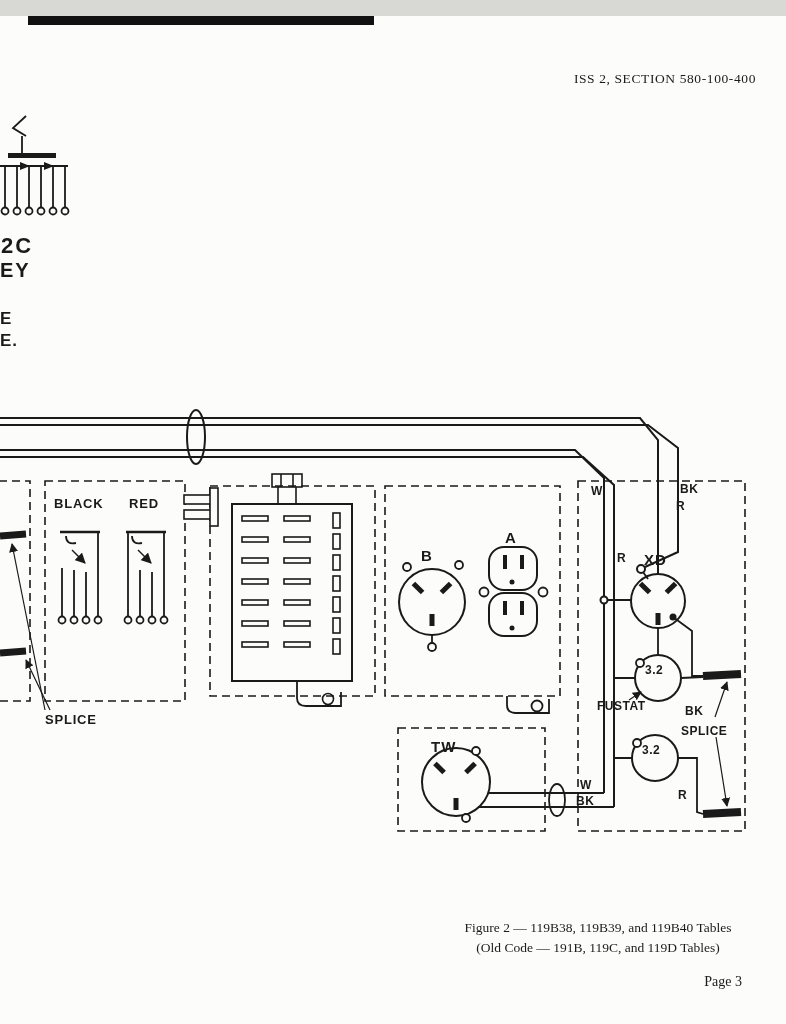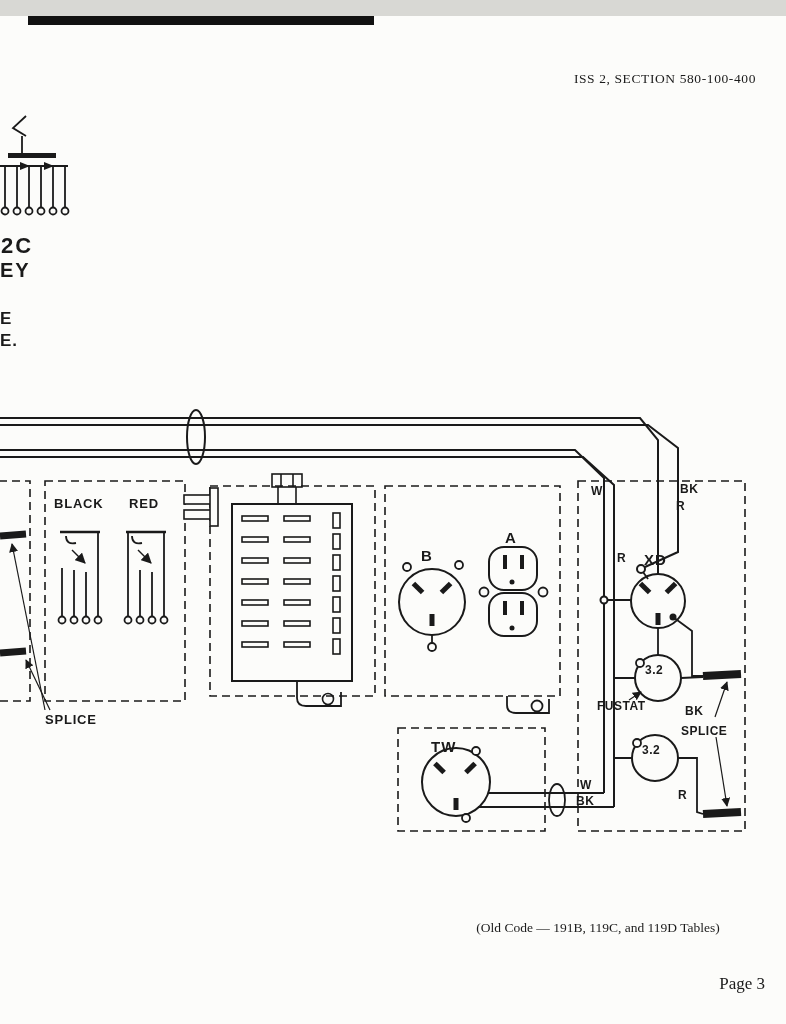--- a/index.html
+++ b/index.html
@@ -19,22 +19,22 @@
   .serif{font-family:"Liberation Serif",serif;}
   .header-text{
     position:absolute;top:55px;right:30px;
     font-size:13.5px;letter-spacing:0.6px;color:#1b1b1b;
   }
   .caption{
     position:absolute;top:902px;left:418px;width:360px;
     text-align:center;font-size:13.5px;line-height:20px;color:#1b1b1b;
   }
   .pagenum{
-    position:absolute;top:958px;right:21px;
-    font-size:17px;color:#1b1b1b;
+    position:absolute;top:958px;right:44px;
+    font-size:14px;color:#1b1b1b;
   }
   svg{position:absolute;left:0;top:0;}
   svg text{
     font-family:"Liberation Sans",sans-serif;
     fill:#1a1a1a;font-weight:700;
   }
   .lbl12{font-size:12px;letter-spacing:0.5px;}
   .lbl13{font-size:13px;letter-spacing:0.8px;}
   .lbl15{font-size:15px;letter-spacing:1px;}
   .big1{font-size:22px;letter-spacing:2px;}
@@ -262,18 +262,19 @@
       <line x1="488" y1="777" x2="604" y2="777" stroke-width="2"></line>
       <line x1="478" y1="791" x2="614" y2="791" stroke-width="2"></line>
       <ellipse cx="557" cy="784" rx="8" ry="16"></ellipse>
     </g>
     <text x="431" y="736" class="lbl15">TW</text>
     <text x="580" y="773" class="lbl12">W</text>
     <text x="576" y="789" class="lbl12">BK</text>
   </svg>
 
   <div class="caption serif">
+    <div>Figure 2 — 119B38, 119B39, and 119B40 Tables</div>
     <div>(Old Code — 191B, 119C, and 119D Tables)</div>
   </div>
 
   <div class="pagenum serif">Page 3</div>
 
 </div>
 
 </body></html>

